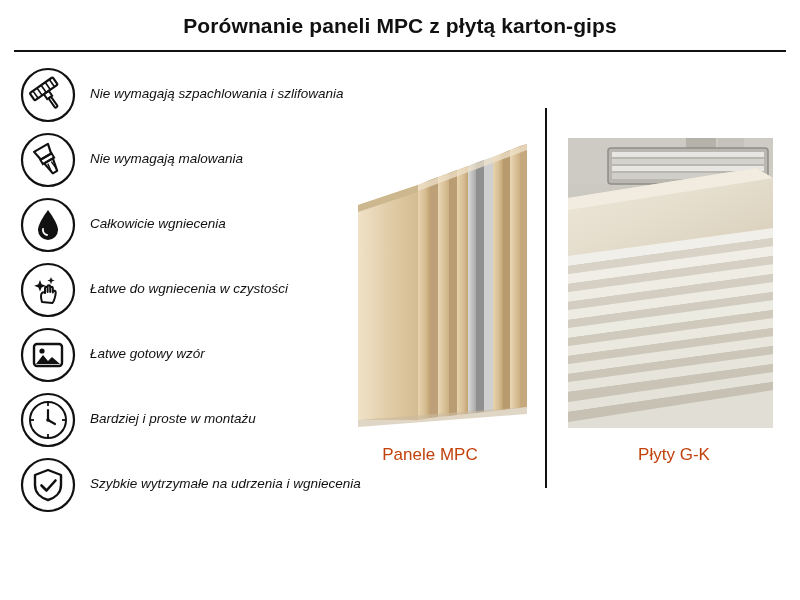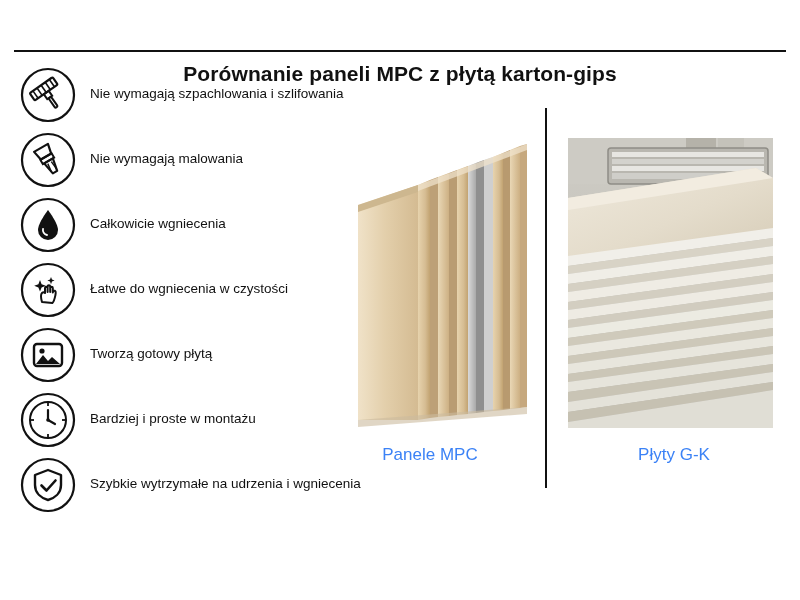--- a/index.html
+++ b/index.html
@@ -25,21 +25,20 @@
   .title {
     position: absolute;
     top: 14px;
     left: 0;
     width: 800px;
     text-align: center;
     font-size: 21px;
     font-weight: bold;
     color: #111111;
     letter-spacing: 0.1px;
-    margin-top: 48px;
   }
   .title-rule {
     position: absolute;
     top: 50px;
     left: 14px;
     width: 772px;
     height: 2px;
     background: #111111;
   }
   
@@ -61,20 +60,21 @@
     position: relative;
   }
   .feature-icon svg {
     display: block;
   }
   .feature-label {
     font-size: 13.5px;
     color: #111111;
     margin-left: 12px;
     line-height: 1.2;
+    font-style: italic;
   }
   
   .visuals {
     position: absolute;
     left: 330px;
     top: 100px;
     width: 460px;
     height: 400px;
   }
   .divider {
@@ -85,21 +85,21 @@
     height: 380px;
     background: #111111;
   }
 
   .caption {
     position: absolute;
     top: 345px;
     width: 200px;
     text-align: center;
     font-size: 17px;
-    color: #3b82f6;
+    color: #c2410c;
   }
   .caption-left { left: 0; }
   .caption-right { left: 244px; }
 
   
   .mpc-art {
     position: absolute;
     left: 0;
     top: 0;
     width: 210px;
@@ -185,21 +185,21 @@
 
     <div class="feature">
       <div class="feature-icon">
         <svg width="60" height="60" viewBox="0 0 60 60">
           <circle cx="30" cy="30" r="26" fill="none" stroke="#111" stroke-width="2.2"></circle>
           <rect x="16" y="19" width="28" height="22" rx="3" fill="none" stroke="#111" stroke-width="2.4"></rect>
           <circle cx="24" cy="26" r="2.6" fill="#111"></circle>
           <path d="M18 39 l7 -9 5 6 4 -4 8 7 z" fill="#111"></path>
         </svg>
       </div>
-      <div class="feature-label">Tworzą gotowy płytą</div>
+      <div class="feature-label">Łatwe gotowy wzór</div>
     </div>
 
     <div class="feature">
       <div class="feature-icon">
         <svg width="60" height="60" viewBox="0 0 60 60">
           <circle cx="30" cy="30" r="26" fill="none" stroke="#111" stroke-width="2.2"></circle>
           <circle cx="30" cy="30" r="18" fill="none" stroke="#111" stroke-width="2"></circle>
           <line x1="30" y1="13" x2="30" y2="16" stroke="#111" stroke-width="1.8"></line>
           <line x1="30" y1="44" x2="30" y2="47" stroke="#111" stroke-width="1.8"></line>
           <line x1="13" y1="30" x2="16" y2="30" stroke="#111" stroke-width="1.8"></line>

